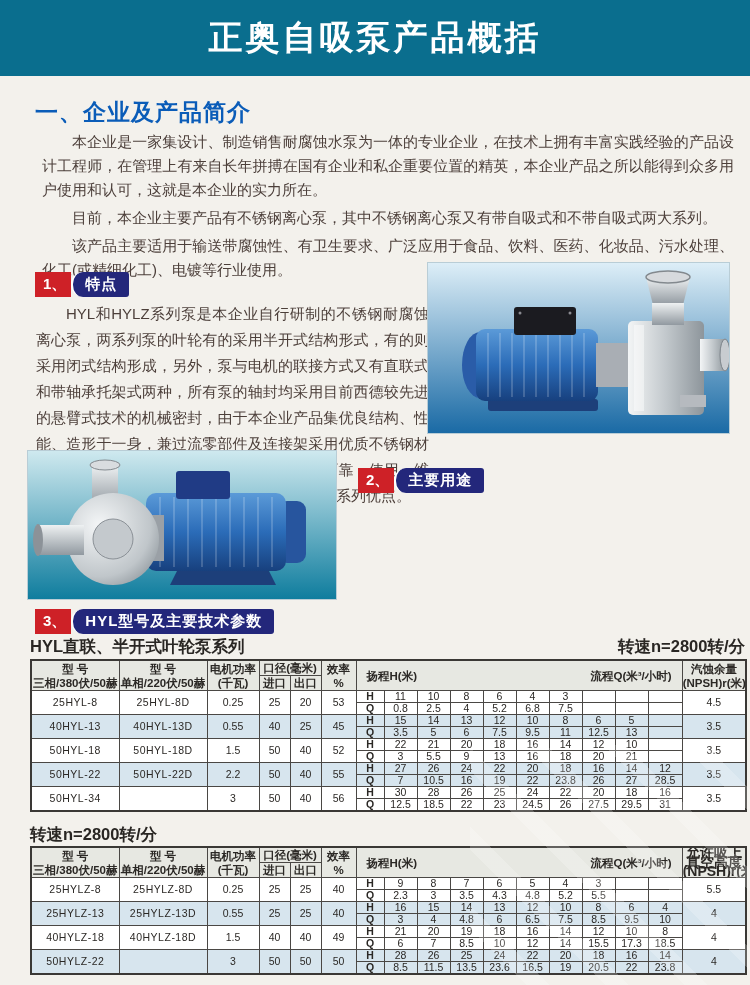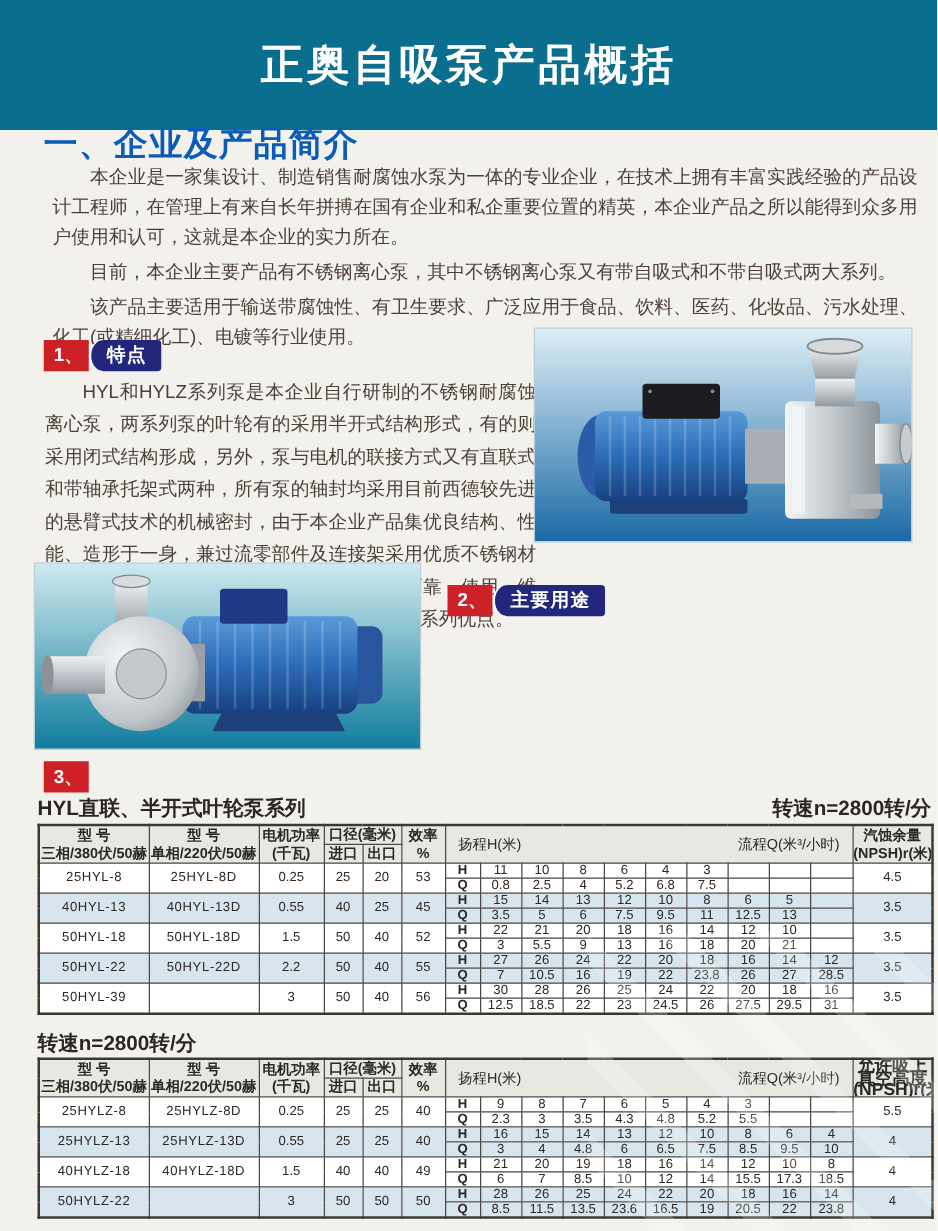--- a/index.html
+++ b/index.html
@@ -2,29 +2,29 @@
 <html><head>
 <meta charset="utf-8">
 <style>
   html,body { margin:0; padding:0; }
   .page {
     position:relative; width:750px; height:985px; overflow:hidden;
     background:#f3f1ec; font-family:"Liberation Sans", sans-serif;
   }
   
   .top-banner {
-    position:absolute; left:0; top:0; width:750px; height:104px;
+    position:absolute; left:0; top:0; width:750px; height:76px;
     background:#0a6e8e; display:flex; align-items:center; justify-content:center;
   }
   .top-banner .title {
     color:#ffffff; font-size:34px; font-weight:bold; letter-spacing:3px;
   }
   
   .sec-heading {
-    position:absolute; color:#0a5cb8; font-weight:bold; font-size:27px; letter-spacing:1px;
+    position:absolute; color:#0a5cb8; font-weight:bold; font-size:23px; letter-spacing:1px;
   }
   #sec1-heading { left:35px; top:97px; }
   #sec2-heading { left:35px; top:239px; }
   
   .intro-text {
     position:absolute; left:38px; top:126px; width:700px;
     font-size:15px; line-height:24px; color:#4c3f3a; text-align:justify;
   }
   .intro-text p { margin:4px; text-indent:2em; }
   .feat-text {
@@ -68,21 +68,21 @@
   }
   #table-0 { top:659px; }
   #table-1 { top:846px; }
   table.spec th, table.spec td {
     border:1px solid #4a4744; padding:0; text-align:center; vertical-align:middle;
     color:#2b2825; font-size:10.5px; line-height:11px; height:11px;
     overflow:hidden; white-space:nowrap;
   }
   table.spec thead th { background:#e7e8e2; font-weight:bold; font-size:11.5px; line-height:14px; }
   table.spec thead th.small-head div { font-size:14px; line-height:9.5px; }
-  .hq-flex { display:flex; justify-content:space-between; padding:0 10px; font-weight:normal; }
+  .hq-flex { display:flex; justify-content:space-between; padding:0 10px; font-weight:bold; }
   td.cell-model { font-size:11.5px; letter-spacing:0.5px; }
   td.cell-hq { font-weight:bold; }
   tr.alt td { background:#d7e5ee; }
   
   .watermark {
     position:absolute; right:0; bottom:0; width:280px; height:240px; pointer-events:none;
     background:repeating-linear-gradient(45deg, rgba(255,255,255,0) 0 40px,
                rgba(255,255,255,0.35) 40px 56px);
     opacity:.6;
   }
@@ -213,20 +213,21 @@
   </div>
 
   <div class="badge" id="badge-2">
     <span class="badge-num">2、</span>
     <span class="badge-label">主要用途</span>
   </div>
 
 
   <div class="badge" id="badge-3">
     <span class="badge-num">3、</span>
+    <span class="badge-label">HYL型号及主要技术参数</span>
   </div>
 
   <div class="tbl-caption" id="caption-1">
     <span>HYL直联、半开式叶轮泵系列</span>
     <span>转速n=2800转/分</span>
   </div>
 
   <table class="spec" id="table-0">
     <colgroup>
       <col style="width:88px">
@@ -624,21 +625,21 @@
           </td>
           <td>
             <div>27</div>
           </td>
           <td>
             <div>28.5</div>
           </td>
         </tr>
         <tr>
           <td rowspan="2" class="cell-model">
-            <div>50HYL-39</div>
+            <div>50HYL-34</div>
           </td>
           <td rowspan="2" class="cell-model">
             <div></div>
           </td>
           <td rowspan="2">
             <div>3</div>
           </td>
           <td rowspan="2">
             <div>50</div>
           </td>

